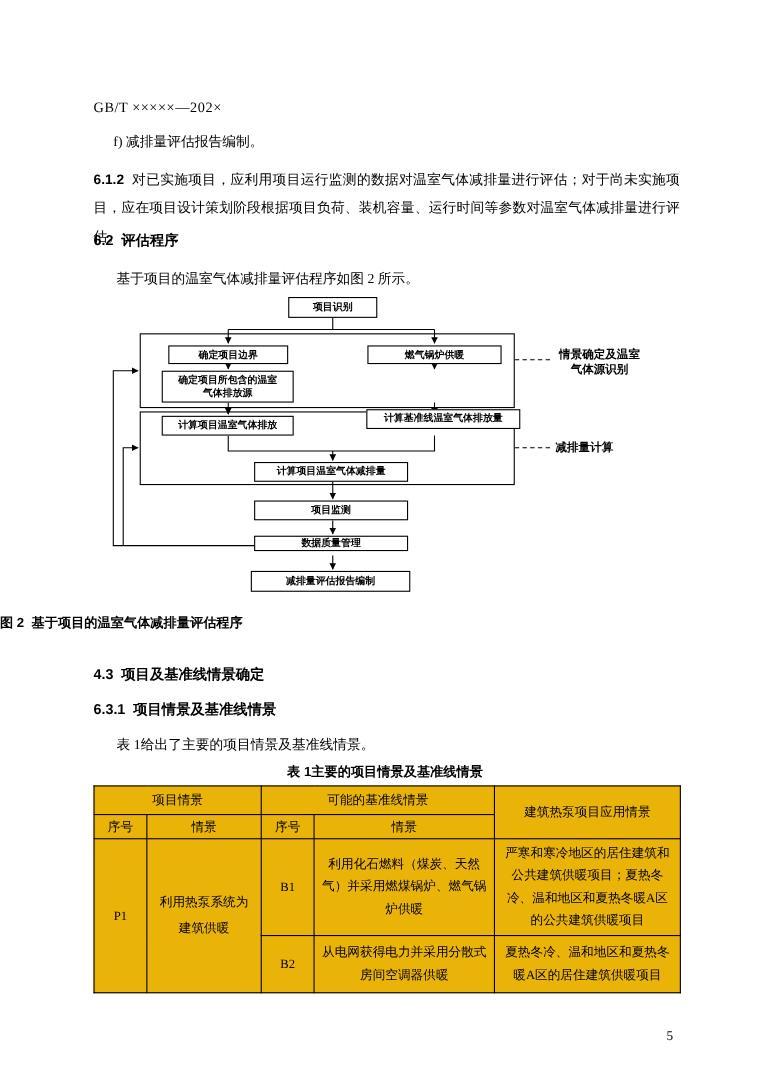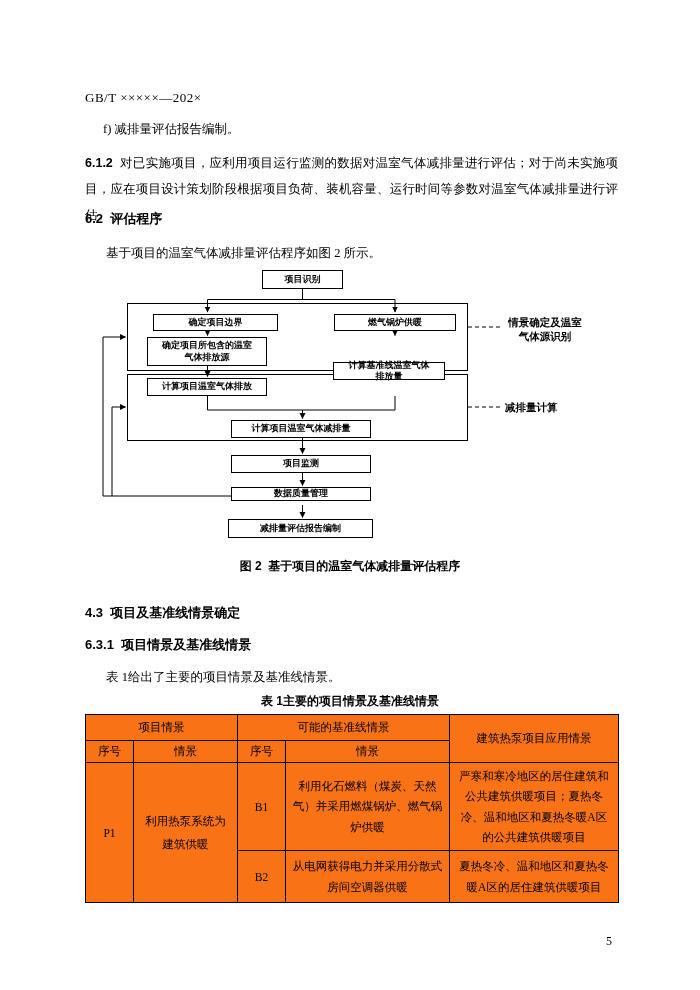--- a/index.html
+++ b/index.html
@@ -29,21 +29,21 @@
     display:flex; align-items:center; justify-content:center;
     text-align:center; font-family:"Liberation Sans", sans-serif;
     font-weight:bold; font-size:9px; line-height:1.25; padding:1px 12px;
   }
   .fc-note {
     position:absolute; font-family:"Liberation Sans", sans-serif;
     font-weight:bold; font-size:10.5px; line-height:1.3;text-align:center;
   }
 
   
-  table.t { border-collapse:collapse; table-layout:fixed; width:533px; font-size:11.5px; background:#f97316; }
+  table.t { border-collapse:collapse; table-layout:fixed; width:533px; font-size:11.5px; background:#eab308; }
   table.t th, table.t td { border:1px solid #000; padding:3px 6px; vertical-align:middle; }
   table.t th { font-family:"Liberation Sans", sans-serif; font-weight:normal; text-align:center; }
   td.ctr { text-align:center; }
   td.scen { text-align:center; line-height:1.75; }
   td.proj-scen { line-height:2.0; }
 </style>
 </head>
 <body>
 
 <div class="page">
@@ -84,35 +84,35 @@
         <path d="M302.5 213 V225.5" marker-end="url(#ah)"></path>
         <path d="M302.5 245 V257.5" marker-end="url(#ah)"></path>
         <path d="M231 236 H103 V77 H125.5" marker-end="url(#ah)"></path>
         <path d="M112 236 V147 H125.5" marker-end="url(#ah)"></path>
         <path d="M468 67 H500" stroke-dasharray="4 3"></path>
         <path d="M468 147 H500" stroke-dasharray="4 3"></path>
       </g>
     </svg>
 
     <div class="fc-box" style="left:262px;top:10px;width:81px;height:19px">项目识别</div>
-    <div class="fc-box" style="left:153px;top:54px;width:125px;height:17px">确定项目边界</div>
+    <div class="fc-box" style="left:153px;top:54px;width:109px;height:17px">确定项目边界</div>
     <div class="fc-box" style="left:334px;top:54px;width:122px;height:17px">燃气锅炉供暖</div>
     <div class="fc-box" style="left:147px;top:77px;width:120px;height:29px">确定项目所包含的温室气体排放源</div>
     <div class="fc-box" style="left:147px;top:118px;width:120px;height:18px">计算项目温室气体排放</div>
-    <div class="fc-box" style="left:333px;top:102px;width:112px;height:18px">计算基准线温室气体排放量</div>
+    <div class="fc-box" style="left:333px;top:112px;width:140px;height:18px">计算基准线温室气体排放量</div>
     <div class="fc-box" style="left:231px;top:160px;width:140px;height:18px">计算项目温室气体减排量</div>
     <div class="fc-box" style="left:231px;top:195px;width:140px;height:18px">项目监测</div>
     <div class="fc-box" style="left:231px;top:227px;width:140px;height:14px">数据质量管理</div>
     <div class="fc-box" style="left:228px;top:259px;width:145px;height:19px">减排量评估报告编制</div>
 
     <div class="fc-note" style="left:505px;top:56px;width:80px">情景确定及温室气体源识别</div>
     <div class="fc-note" style="left:505px;top:141px">减排量计算</div>
   </div>
 
-  <div class="abs caption pre" style="left:0;top:546px;width:700px;text-align:center">图 2  基于项目的温室气体减排量评估程序</div>
+  <div class="abs caption pre" style="left:0;top:546px;width:700px;">图 2  基于项目的温室气体减排量评估程序</div>
 
   <div class="abs heading pre" style="left:85px;top:592px">4.3  项目及基准线情景确定</div>
   <div class="abs heading pre" style="left:85px;top:624px">6.3.1  项目情景及基准线情景</div>
   <div class="abs body-text pre" style="left:106px;top:652px">表 1给出了主要的项目情景及基准线情景。</div>
 
   <div class="abs table-title pre" style="left:0;top:681px;width:700px;text-align:center">表 1主要的项目情景及基准线情景</div>
 
   <table class="t abs" style="left:85px;top:702px">
     <colgroup>
       <col style="width:48px">

